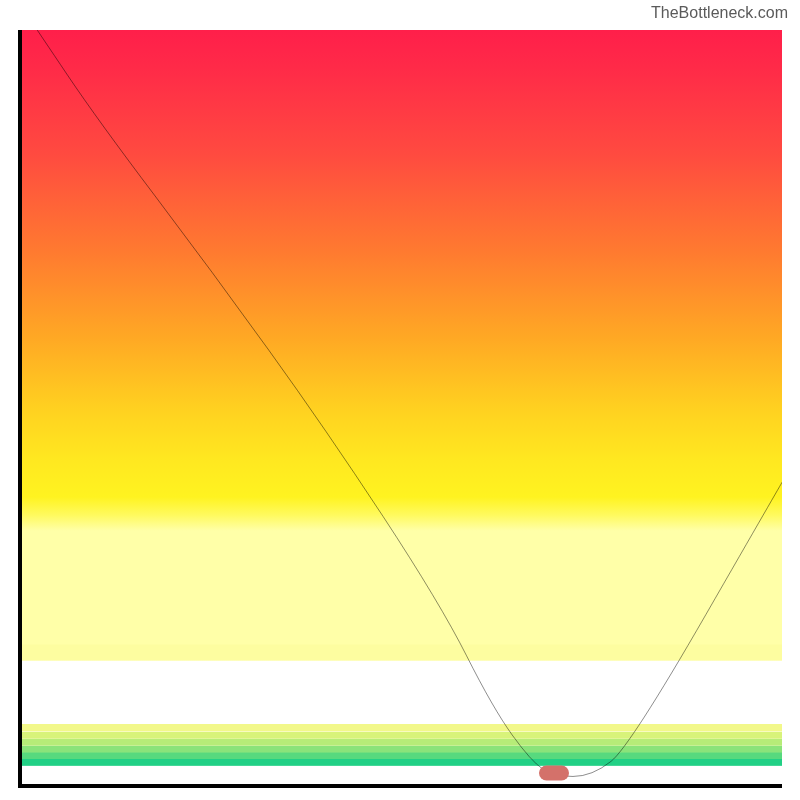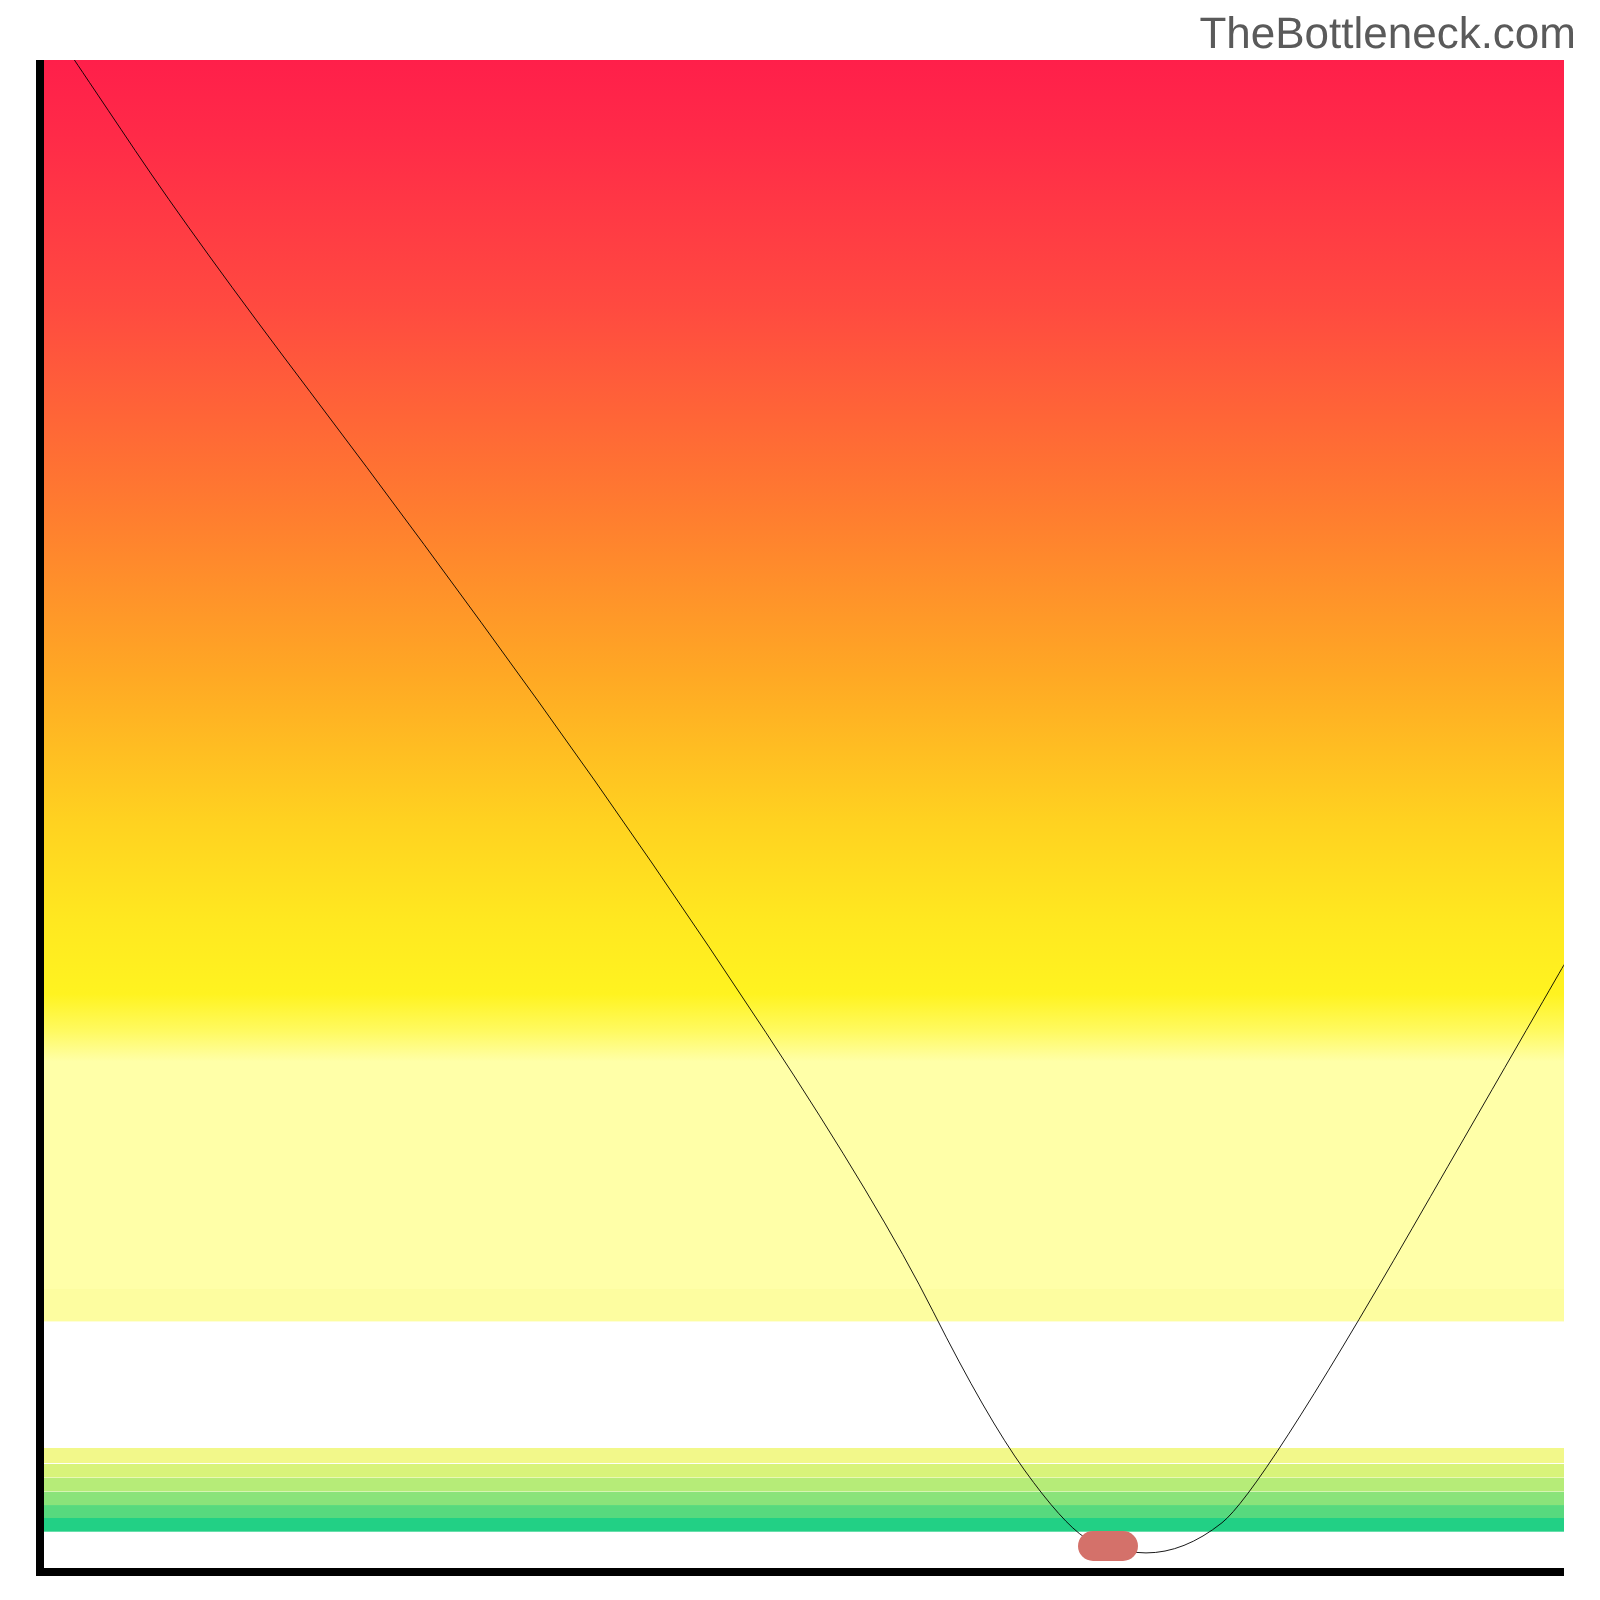--- a/index.html
+++ b/index.html
@@ -8,21 +8,21 @@
     height: 800px;
     background: #ffffff;
     font-family: Arial, Helvetica, sans-serif;
     position: relative;
     overflow: hidden;
   }
   .watermark {
     position: absolute;
     top: 4px;
     right: 12px;
-    font-size: 22px;
+    font-size: 16px;
     font-weight: 500;
     color: #5a5a5a;
     z-index: 10;
   }
   .frame {
     position: absolute;
     left: 18px;
     top: 30px;
     width: 764px;
     height: 758px;

